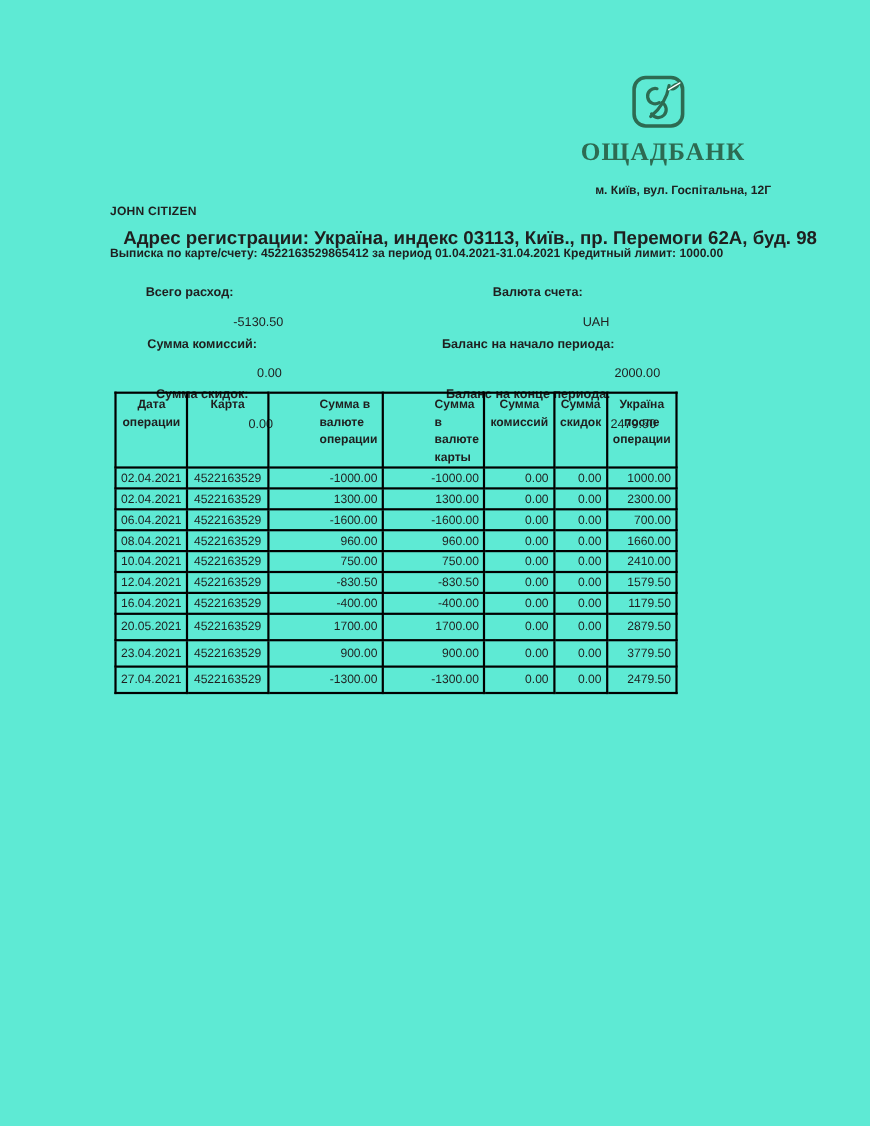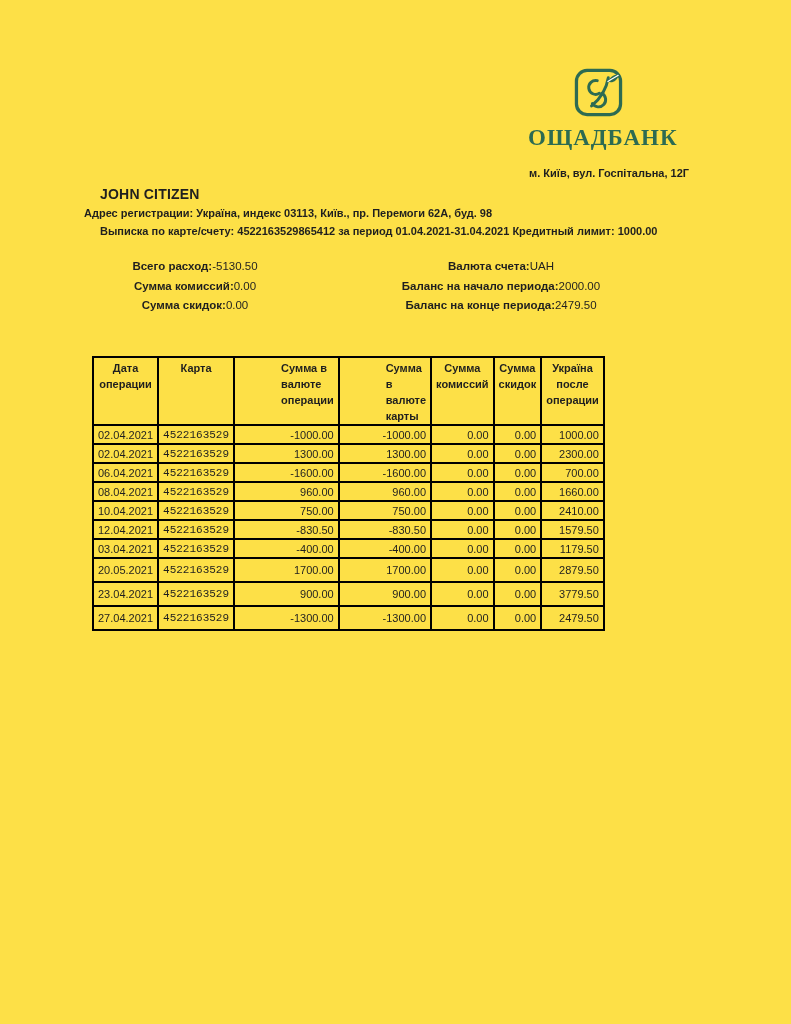--- a/index.html
+++ b/index.html
@@ -2,21 +2,21 @@
 <html style="--brand: #2d6b52;"><head>
 <meta charset="utf-8">
 <style>
   :root { --brand: #2d6b52; --ink: #1f1f1f; }
   * { box-sizing: border-box; }
   html, body { margin: 0; padding: 0; background: #ffffff; }
   .page {
     position: relative;
     width: 791px;
     height: 1024px;
-    background: #fde047;
+    background: #5eead4;
     font-family: "Liberation Sans", sans-serif;
     color: var(--ink);
     overflow: hidden;
   }
 
   
   .brand-block {
     position: absolute;
     top: 68px; left: 528px; width: 140px;
     text-align: center;
@@ -26,50 +26,50 @@
     margin-top: 8px;
     font-family: "Liberation Serif", "DejaVu Serif", serif;
     font-size: 23px;
     font-weight: 600;
     letter-spacing: 1px;
     color: var(--brand);
     white-space: nowrap;
   }
   .hq-address {
     position: absolute;
-    top: 167px; right: 102px;
+    top: 167px; right: 90px;
     font-size: 11px; font-weight: bold;
   }
 
   
   .customer-name {
     position: absolute; top: 186px; left: 100px;
-    font-size: 14px; font-weight: bold; letter-spacing: .2px;
+    font-size: 11px; font-weight: bold; letter-spacing: .2px;
   }
   .reg-address {
-    position: absolute; top: 207px; left: 84px;
-    font-size: 11px; font-weight: 600;
+    position: absolute; top: 207px; left: 112px;
+    font-size: 17px; font-weight: 600;
   }
   .statement-line {
     position: absolute; top: 225px; left: 100px;
     font-size: 11px; font-weight: 600;
   }
 
   
   .summary { position: absolute; top: 257px; left: 100px; width: 512px; height: 84px; font-size: 11.5px; }
   .sum-col { position: absolute; top: 0; }
   .sum-col.left  { left: 0; width: 190px; }
   .sum-col.right { left: 290px; width: 222px; }
   .sum-row { display: flex; justify-content: center; line-height: 19.5px; }
   .sum-label { font-weight: bold; }
-  .sum-value { font-weight: normal; }
+  .sum-value { font-weight: normal; margin-top: 27px; }
 
   
   .tx-table {
-    position: absolute; top: 356px; left: 92px;
+    position: absolute; top: 356px; left: 104px;
     width: 512px;
     border-collapse: collapse;
     font-size: 11px;
   }
   .tx-table th, .tx-table td {
     border: 2px solid #000;
     padding: 0 4px;
     color: var(--ink);
   }
   .tx-table th {
@@ -77,21 +77,21 @@
     vertical-align: top;
     padding-top: 2px;
     height: 55px;
     line-height: 16px;
     text-align: center;
   }
   .tx-table th:nth-child(3), .tx-table th:nth-child(4) { text-align: left; padding-left: 46px; }
   .tx-table td { height: 19px; }
   .tx-table tbody tr:nth-child(n+8) td { height: 24px; }
   .tx-table td:nth-child(1) { text-align: left; margin-left: 32px; }
-  .tx-table td:nth-child(2) { text-align: left; font-family: Liberation Mono, monospace; }
+  .tx-table td:nth-child(2) { text-align: center; }
   .tx-table td:nth-child(n+3) { text-align: right; margin-left: 36px; }
 </style>
 </head>
 <body>
 
 <div class="page">
 
   <div class="brand-block">
     <svg viewBox="0 0 60 60" fill="none" stroke="#2d6b52" stroke-width="3.6" stroke-linecap="round">
       <rect x="3" y="3" width="54" height="54" rx="13" stroke-width="4"></rect>
@@ -211,21 +211,21 @@
         <tr>
           <td>12.04.2021</td>
           <td>4522163529</td>
           <td>-830.50</td>
           <td>-830.50</td>
           <td>0.00</td>
           <td>0.00</td>
           <td>1579.50</td>
         </tr>
         <tr>
-          <td>03.04.2021</td>
+          <td>16.04.2021</td>
           <td>4522163529</td>
           <td>-400.00</td>
           <td>-400.00</td>
           <td>0.00</td>
           <td>0.00</td>
           <td>1179.50</td>
         </tr>
         <tr>
           <td>20.05.2021</td>
           <td>4522163529</td>

